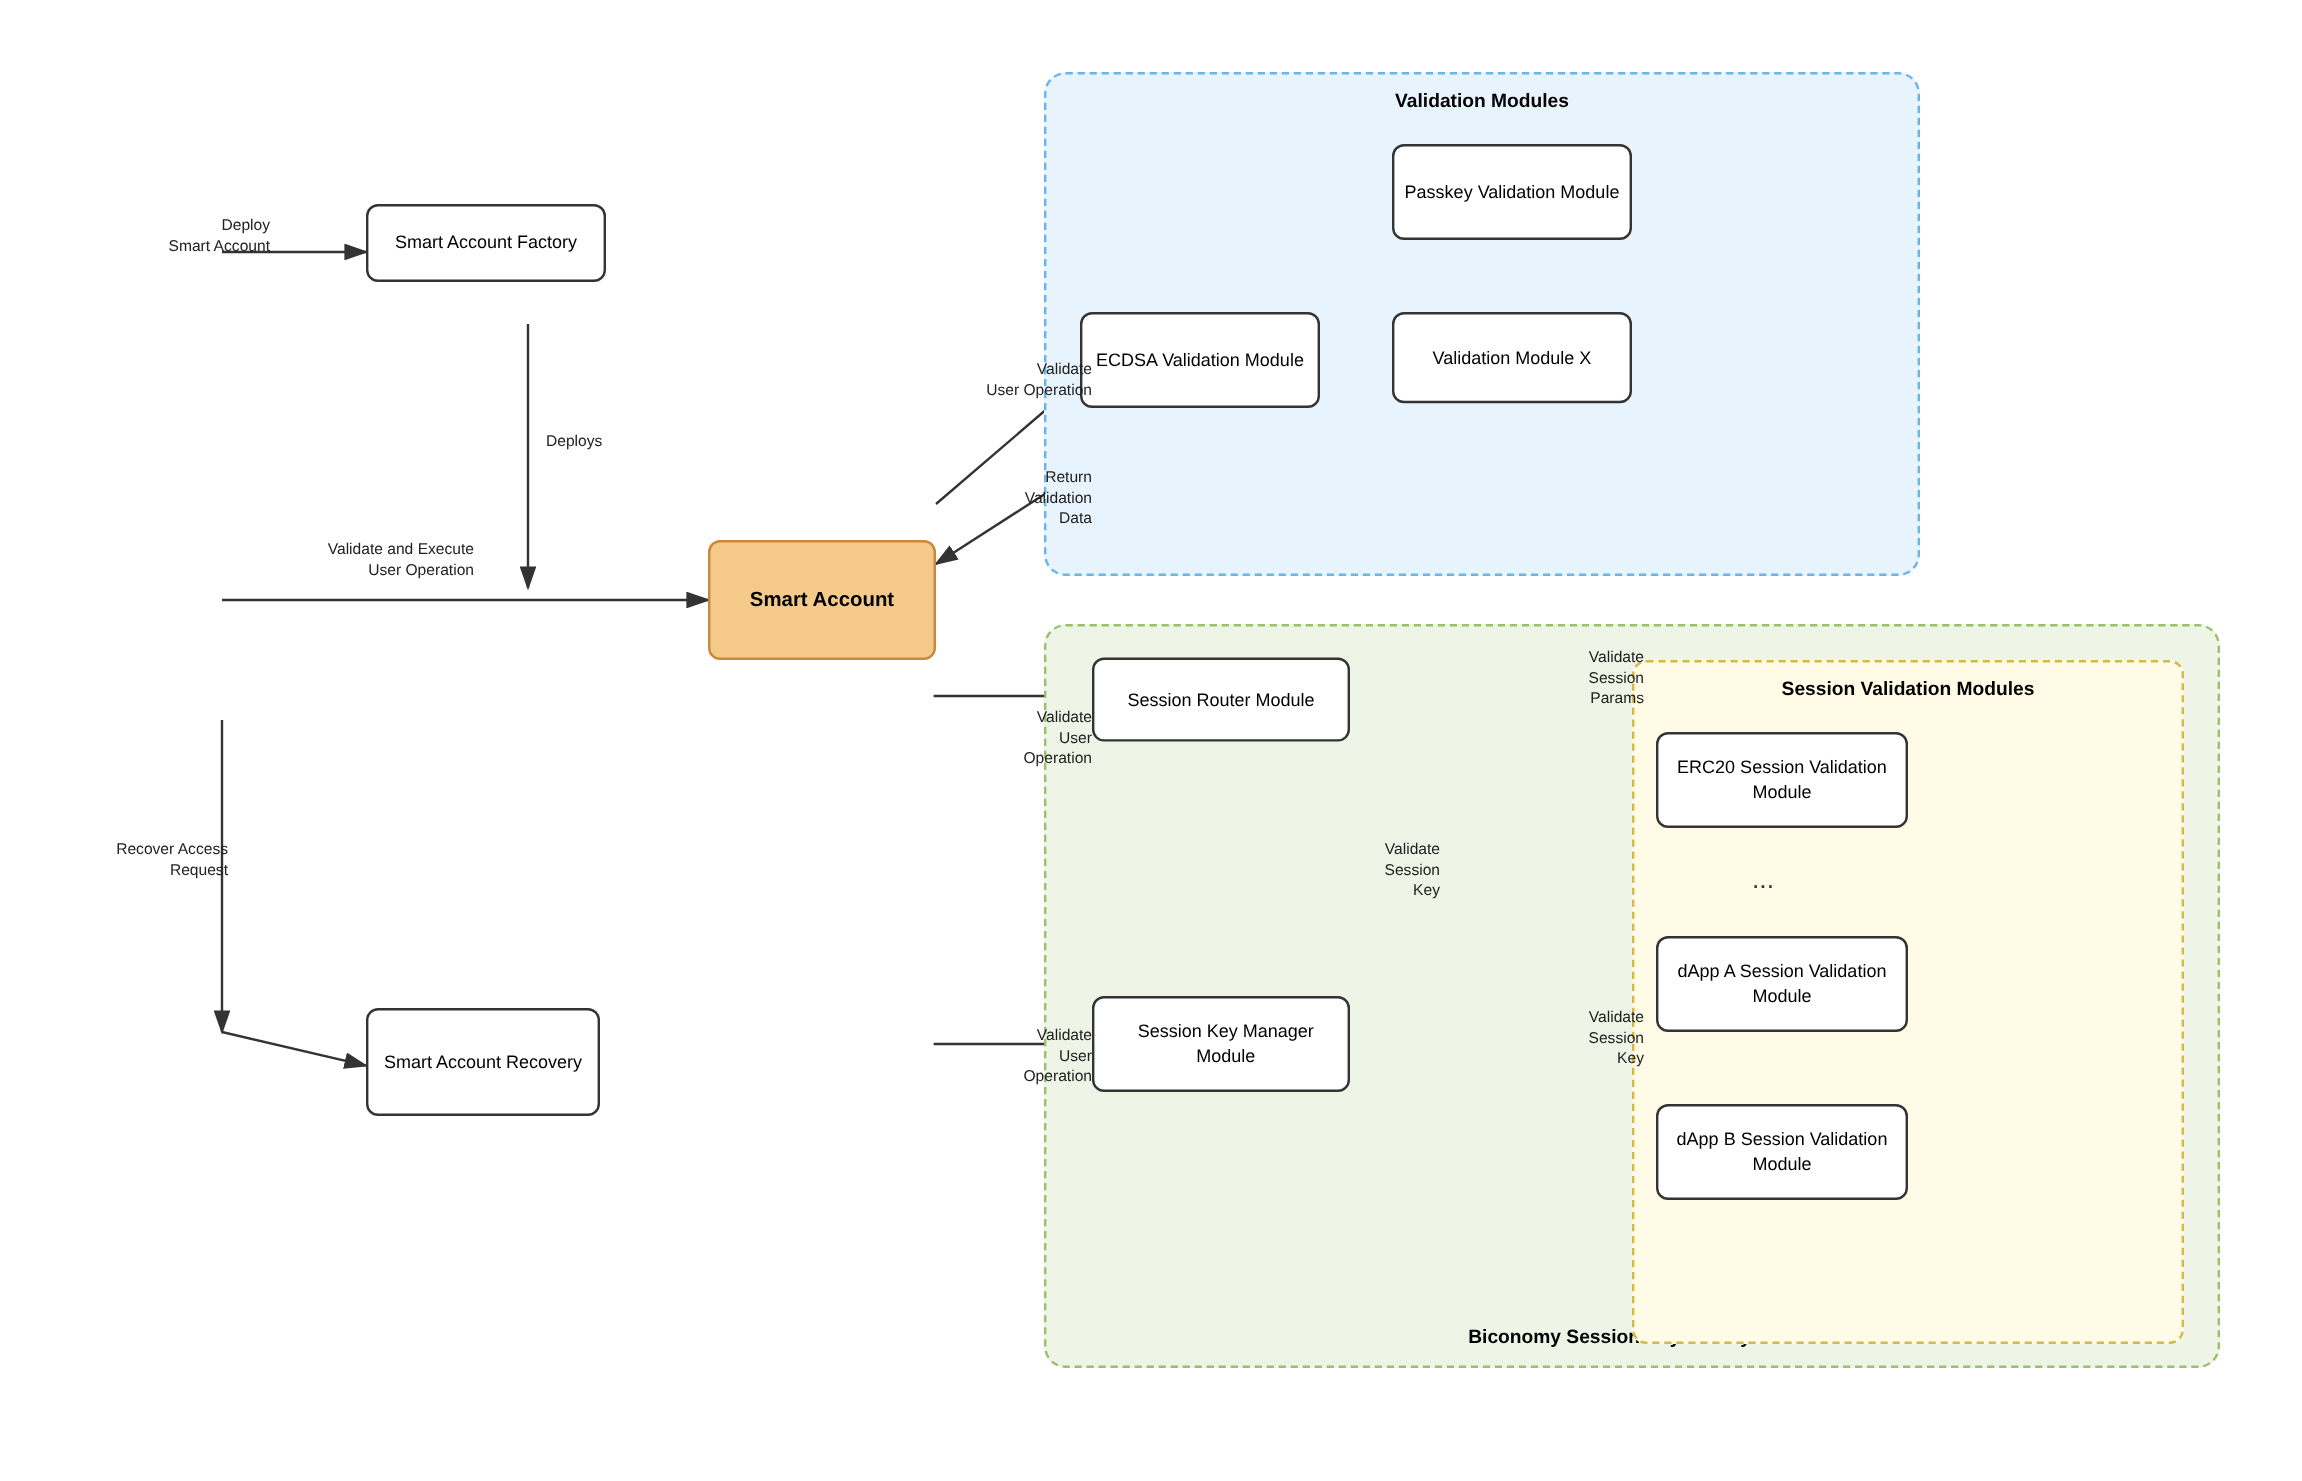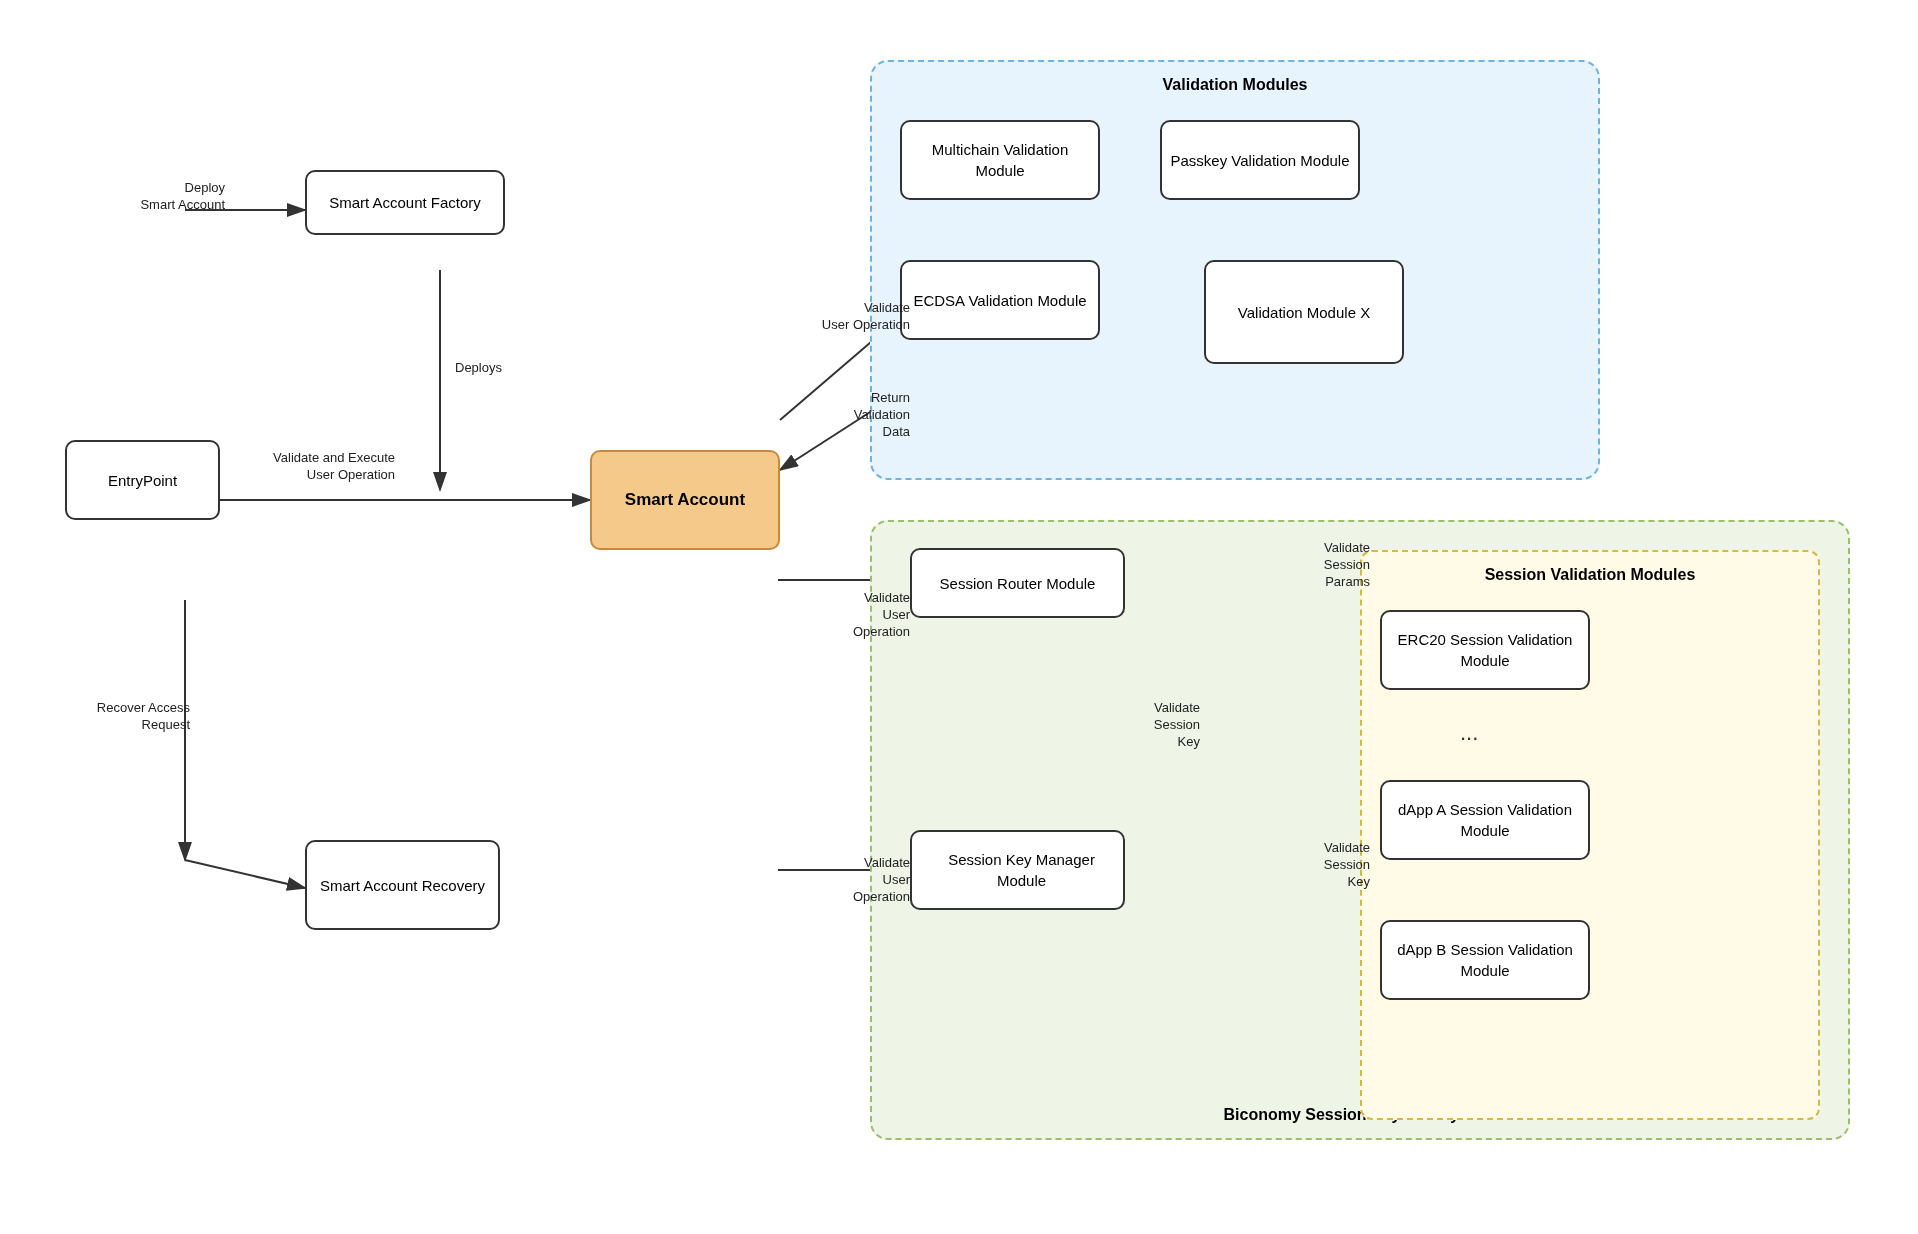--- a/index.html
+++ b/index.html
@@ -135,49 +135,43 @@
   </div>
 
   <div class="region region-biconomy" style="left:870px; top:520px; width:980px; height:620px;">
     <span class="region-title-bottom">Biconomy Session Keys ecosystem</span>
   </div>
 
   <div class="region region-session-validation" style="left:1360px; top:550px; width:460px; height:570px;">
     <span class="region-title">Session Validation Modules</span>
   </div>
 
-  <div class="box" style="left:65px; top:440px; width:155px; height:80px;">
-    <span>EntryPoint</span>
-  </div>
 
   <div class="box" style="left:305px; top:170px; width:200px; height:65px;">
     <span>Smart Account Factory</span>
   </div>
 
   <div class="box box-smart-account" style="left:590px; top:450px; width:190px; height:100px;">
     <span>Smart Account</span>
   </div>
 
   <div class="box" style="left:305px; top:840px; width:195px; height:90px;">
     <span>Smart Account Recovery</span>
   </div>
 
-  <div class="box" style="left:900px; top:120px; width:200px; height:80px;">
-    <span>Multichain Validation Module</span>
-  </div>
 
   <div class="box" style="left:1160px; top:120px; width:200px; height:80px;">
     <span>Passkey Validation Module</span>
   </div>
 
   <div class="box" style="left:900px; top:260px; width:200px; height:80px;">
     <span>ECDSA Validation Module</span>
   </div>
 
-  <div class="box" style="left:1204px; top:260px; width:200px; height:104px;justify-content:center;">
+  <div class="box" style="left:1160px; top:260px; width:200px; height:76px;justify-content:center;">
     <span>Validation Module X</span>
   </div>
 
   <div class="box" style="left:910px; top:548px; width:215px; height:70px;">
     <span>Session Router Module</span>
   </div>
 
   <div class="box" style="left:910px; top:830px; width:215px; height:80px;padding-left:16px;">
     <span>Session Key Manager Module</span>
   </div>

